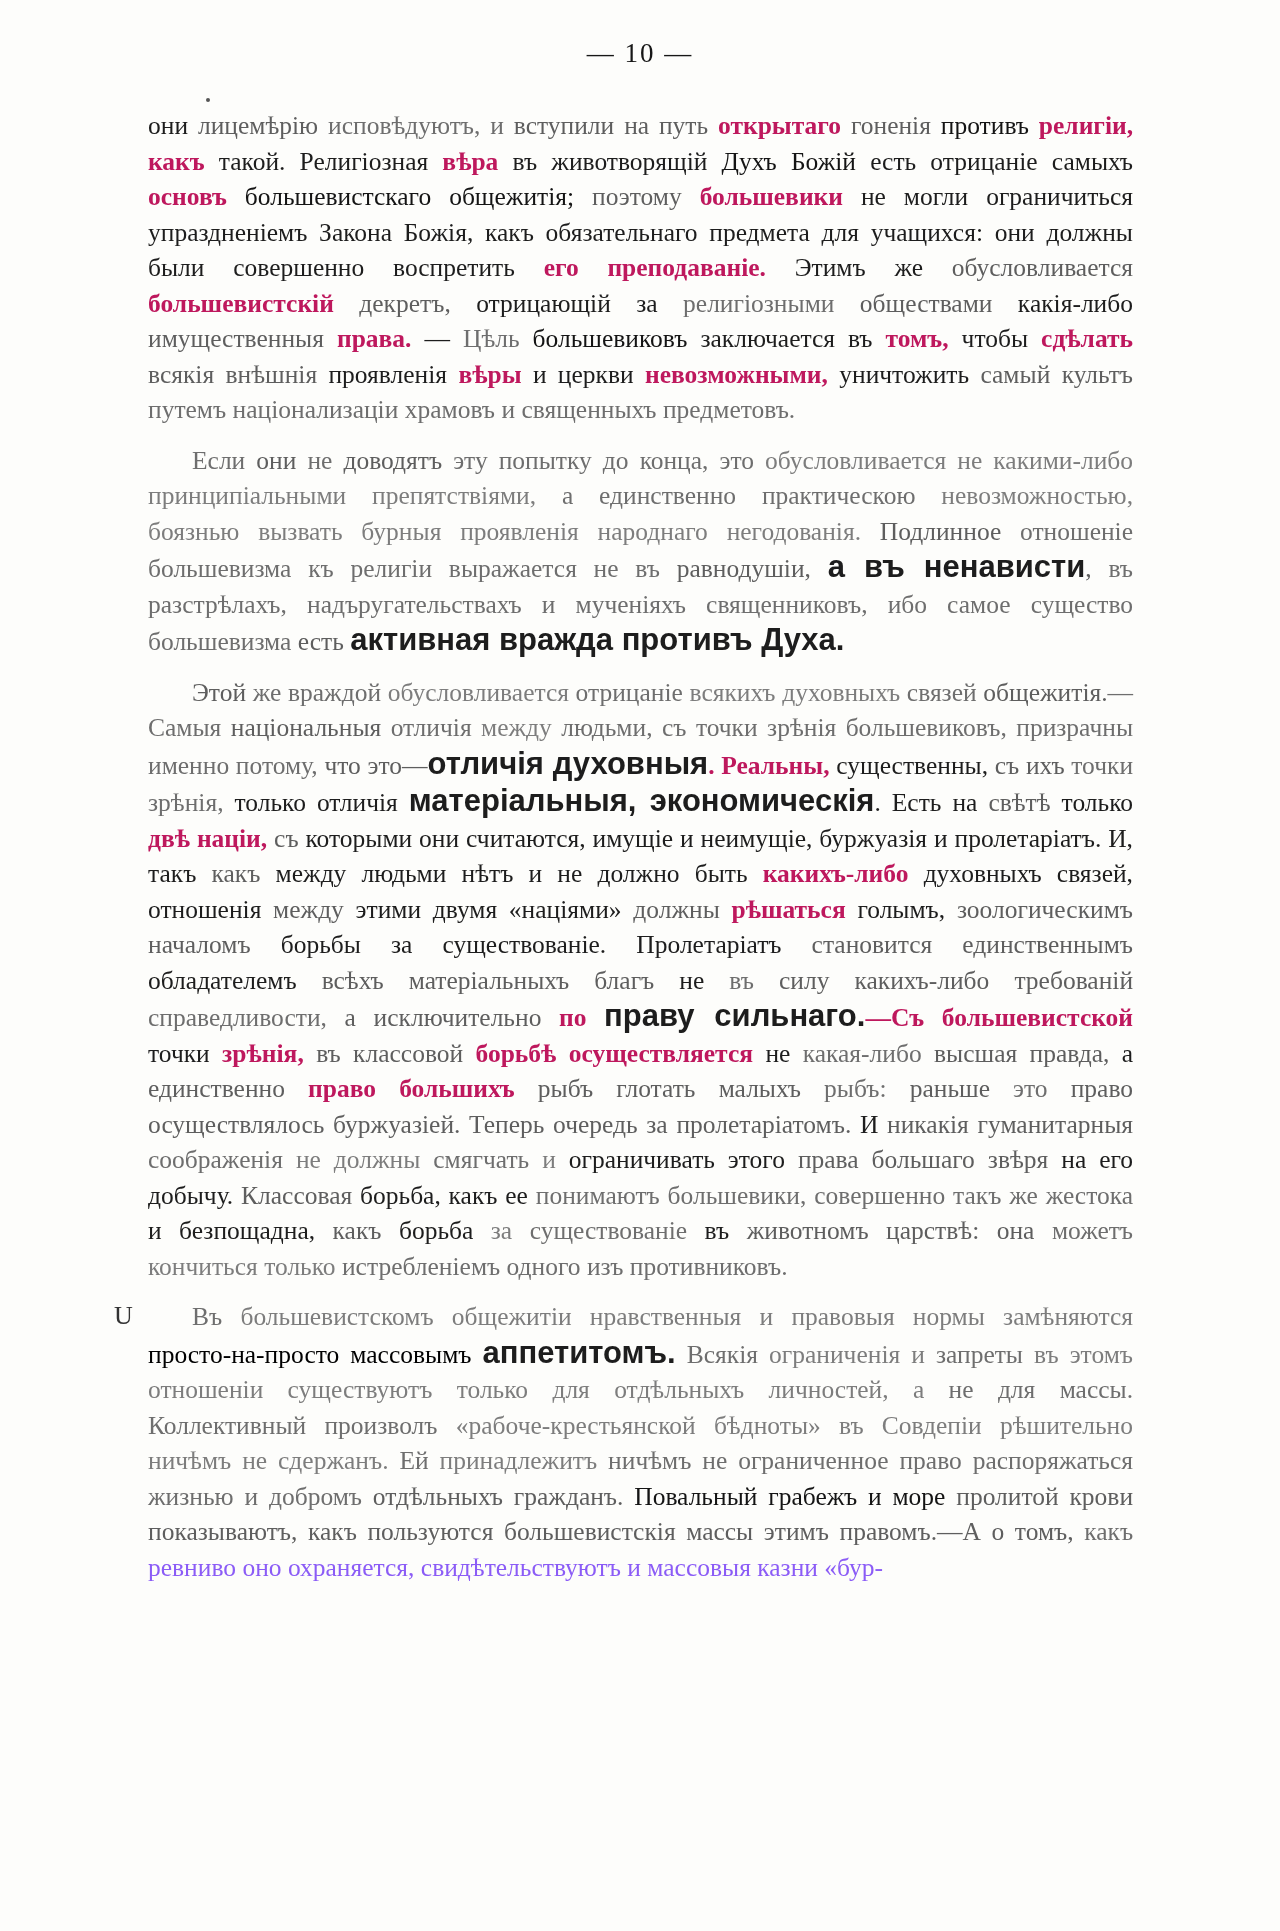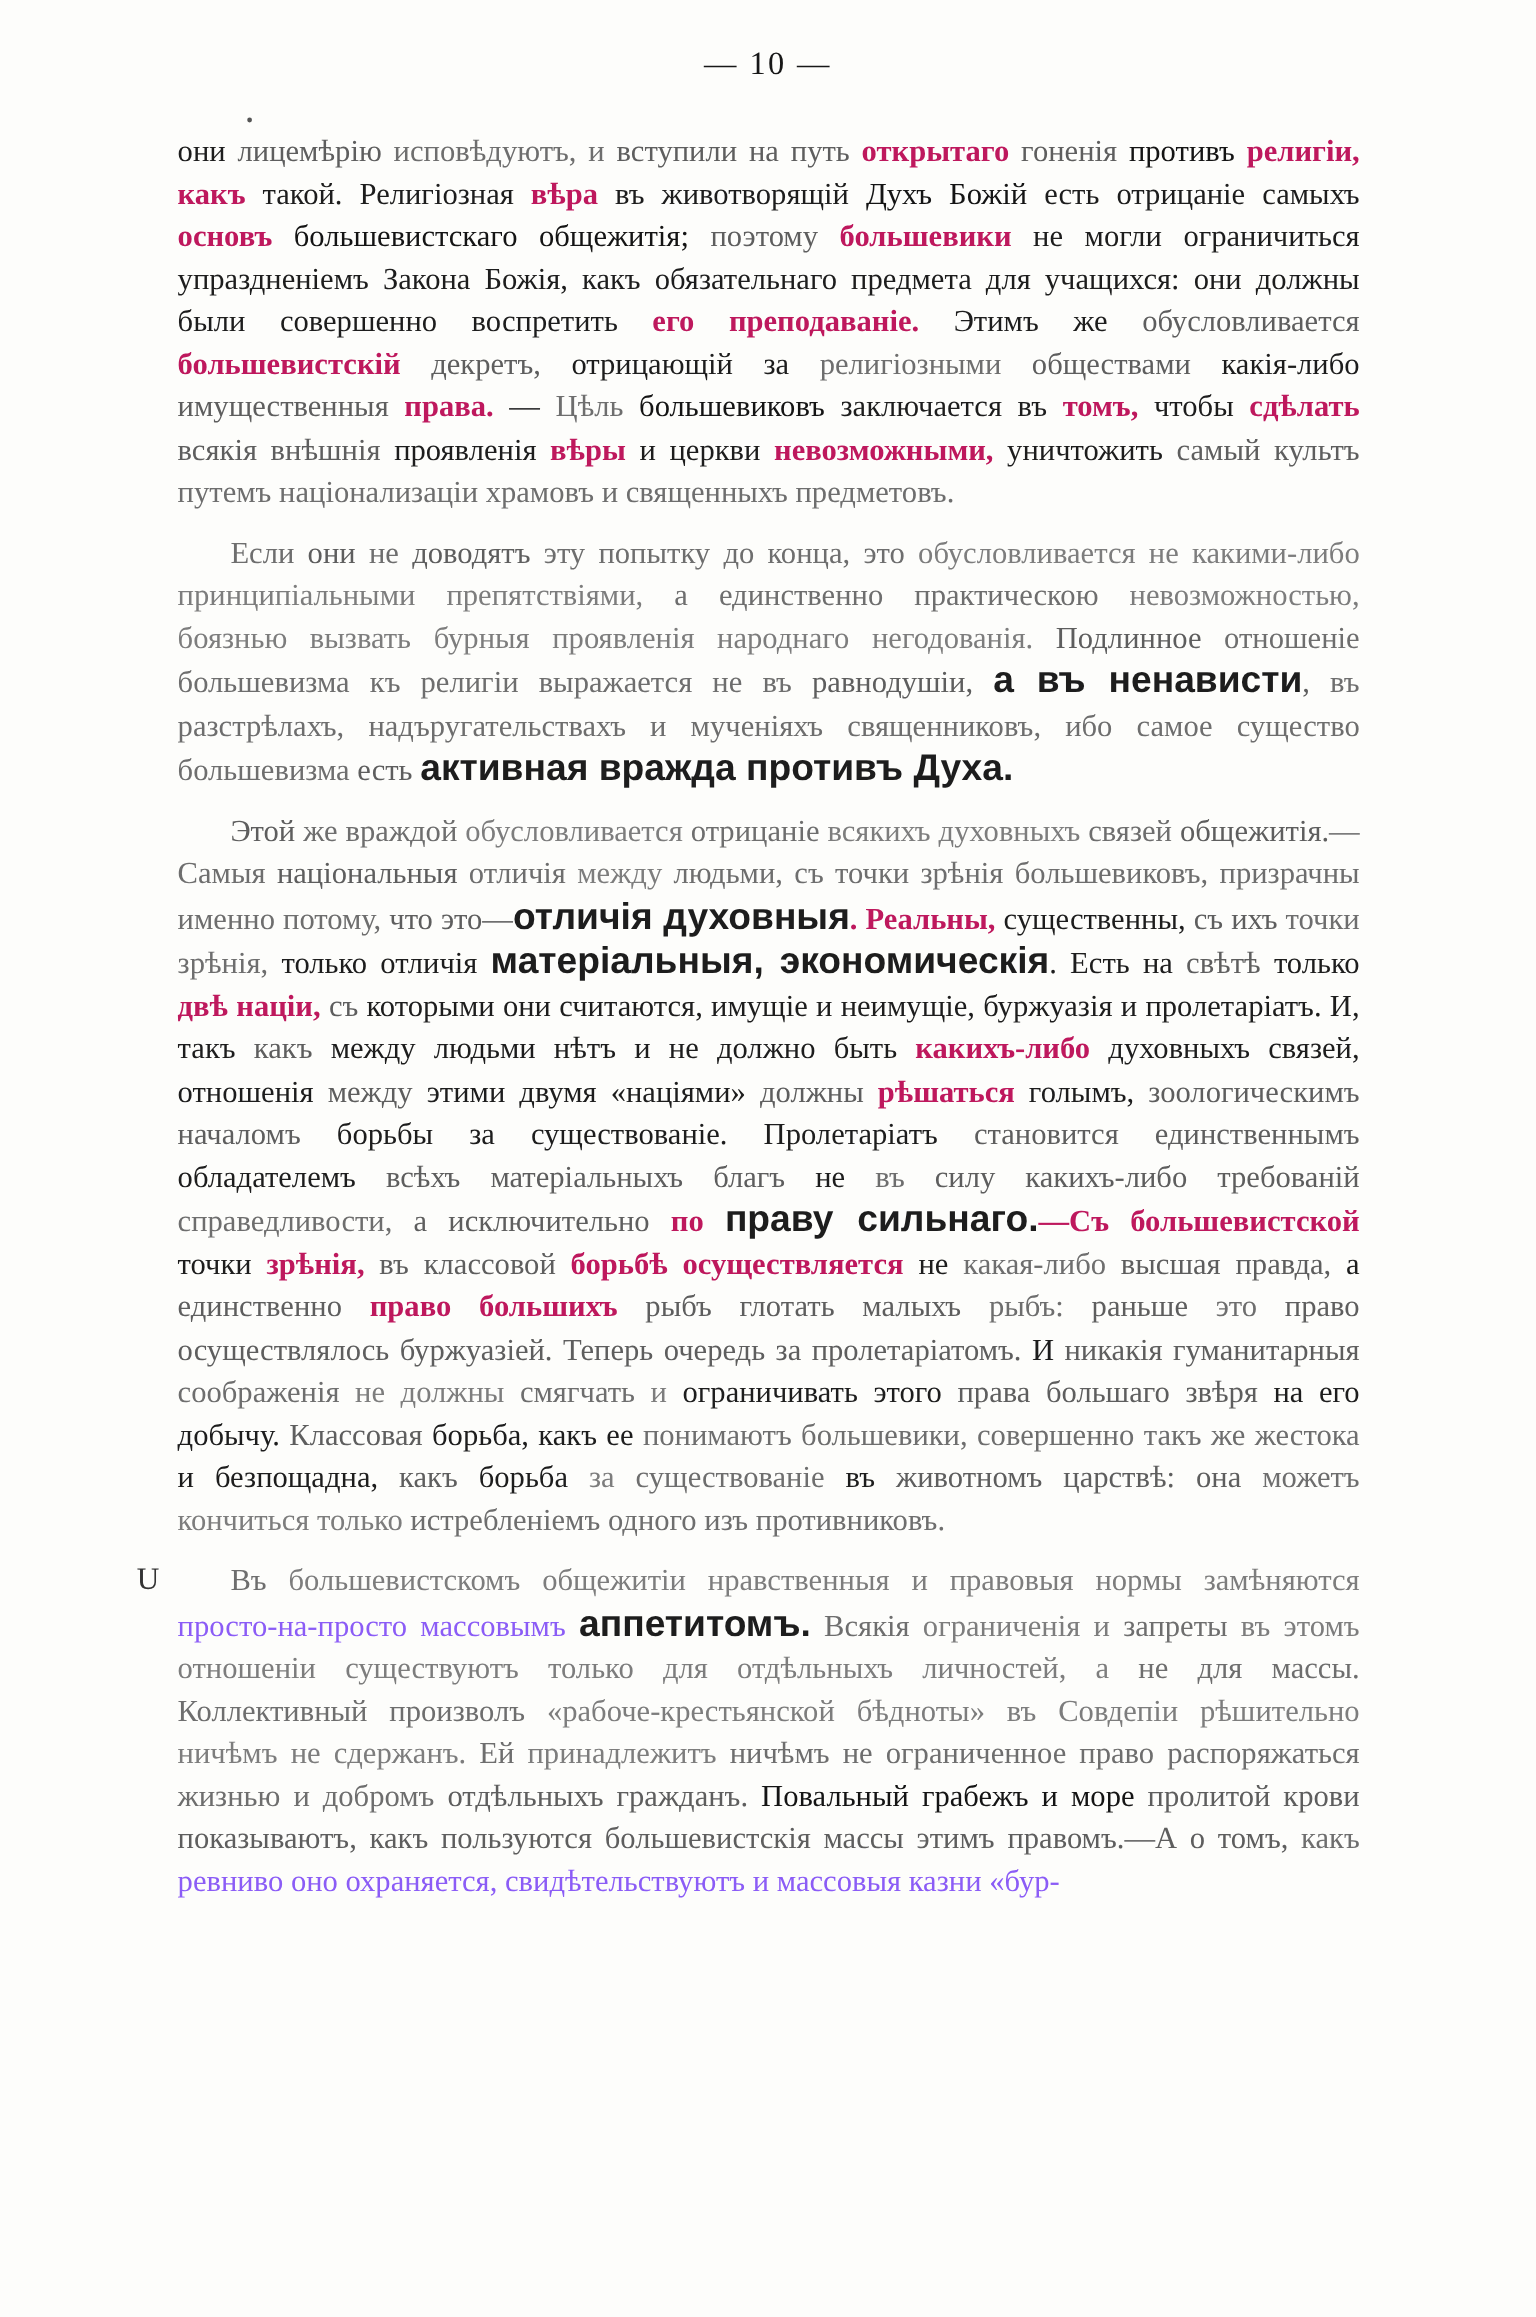--- a/index.html
+++ b/index.html
@@ -52,21 +52,21 @@
   }
   .b {
     font-weight: bold;
     font-family: "Liberation Sans", sans-serif;
     font-size: 31px;
   }
   .faded1 { color: #be185d; font-weight: bold; }
   .faded2 { color: #5e5e5e; }
   .faded3 { color: #6e6e6e; }
   .faded4 { color: #7d7d7d; }
-  .faded5 { color: #8b5cf6; }
+  .faded5 { color: #000000; }
   .dark { color: #141414; margin-top: 16px; }
   .marker {
     position: absolute;
     left: -34px;
     top: 2px;
     font-size: 26px;
     color: #333;
     font-family: "Liberation Serif", serif;
   }
   .para-wrap { position: relative; }

